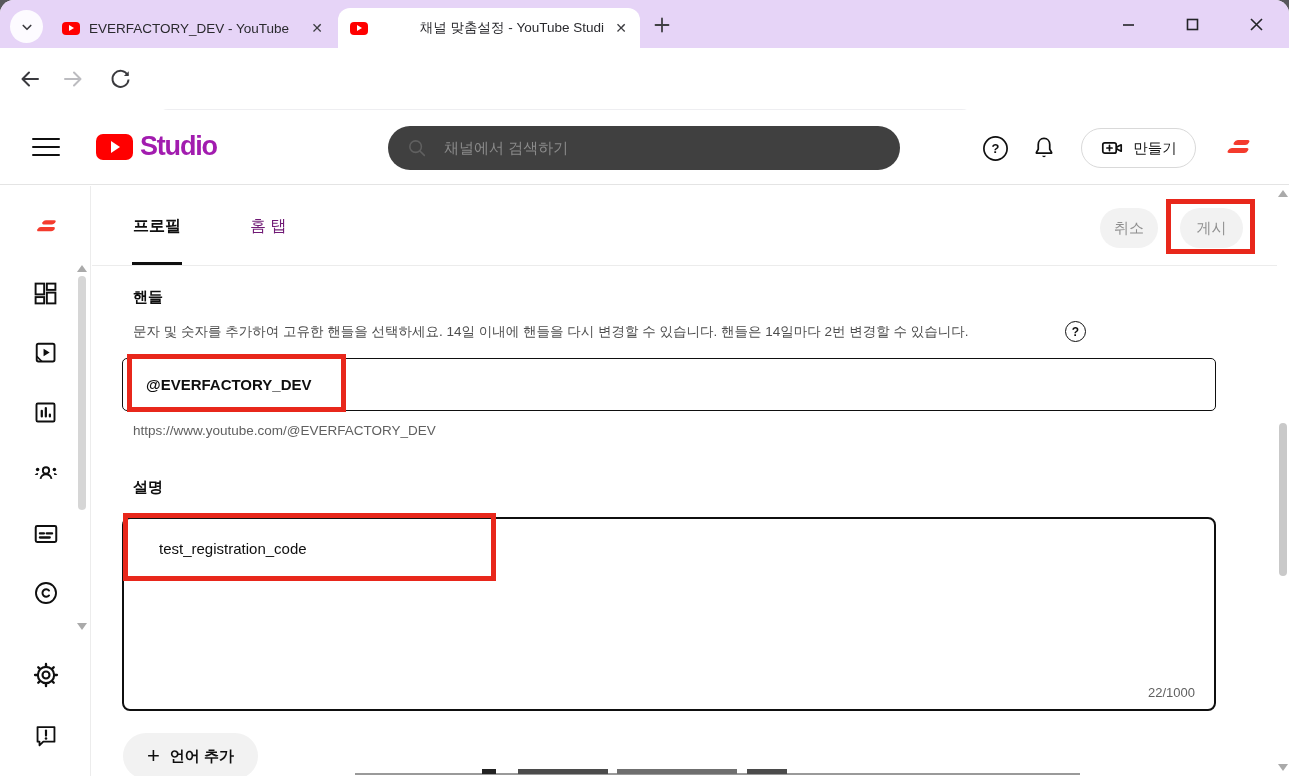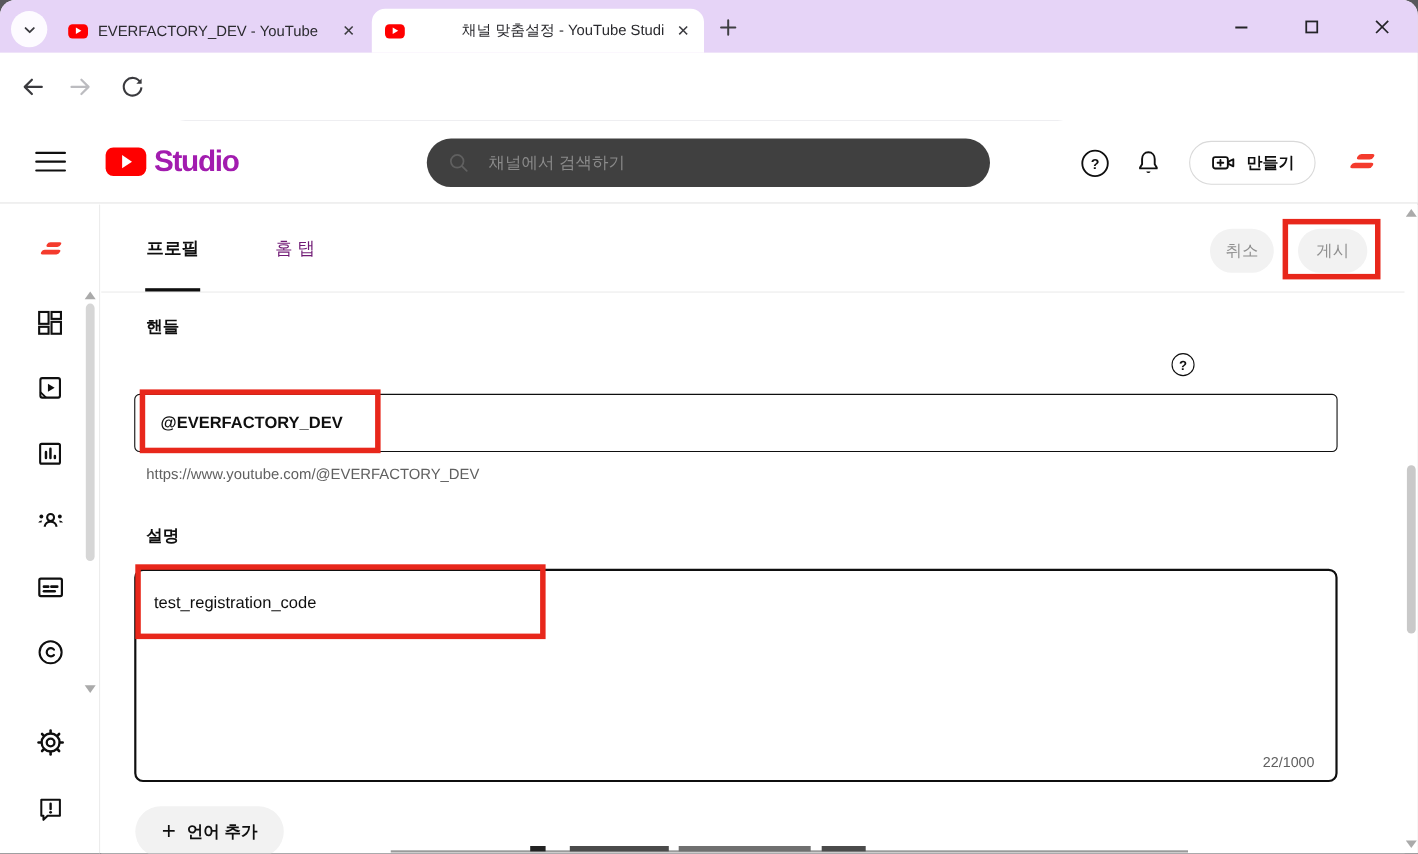--- a/index.html
+++ b/index.html
@@ -37,21 +37,21 @@
   .hamburger { position:absolute; left:32px; top:135px; width:28px; height:24px; display:flex; flex-direction:column; justify-content:space-between; padding:3px 0; }
   .hamburger div { height:2.4px; background:#0f0f0f; border-radius:1px; }
   .logo { position:absolute; left:96px; top:131px; display:flex; align-items:center; }
   .logo-mark { width:37px; height:26px; background:#f00; border-radius:7px; position:relative; margin-right:7px; }
   .logo-mark::after { content:""; position:absolute; left:15px; top:7px; border-left:9px solid #fff; border-top:6px solid transparent; border-bottom:6px solid transparent; }
   .logo-text { font-size:27px; font-weight:700; color:#a21caf; letter-spacing:-1.2px; }
   .searchbar { position:absolute; left:388px; top:126px; width:512px; height:44px; background:#404040; border-radius:22px; display:flex; align-items:center; padding:0 18px; }
   .search-ph { font-size:15px; color:#8b8b8b; margin-left:16px; }
   .hdr-ic { position:absolute; top:134px; width:28px; height:28px; display:flex; align-items:center; justify-content:center; }
   .create-btn { position:absolute; left:1081px; top:128px; width:115px; height:40px; border:1px solid #d9d9d9; border-radius:20px; background:#fff; display:flex; align-items:center; justify-content:center; gap:9px; }
-  .create-label { font-size:14.5px; font-weight:700; color:#0f0f0f; }
+  .create-label { font-size:14.5px; font-weight:400; color:#0f0f0f; }
   .ef-logo { position:relative; width:32px; height:24px; }
   .ef-logo span { position:absolute; background:#f43b2d; border-radius:3px; transform:skewX(-28deg); }
   .ef-logo .s1 { left:12px; top:4px; width:15px; height:5px; }
   .ef-logo .s2 { left:6px; top:12px; width:20px; height:5px; }
 
   
   .sidebar { position:absolute; left:0; top:186px; width:91px; height:590px; background:#fff; border-right:1px solid #ececec; }
   .sb-item { position:absolute; left:0; width:91px; height:48px; display:flex; align-items:center; justify-content:center; }
   .sb-scroll { position:absolute; left:77px; width:10px; }
   .sb-thumb { position:absolute; left:78px; top:90px; width:8px; height:234px; background:#d6d6d6; border-radius:4px; }
@@ -69,21 +69,21 @@
   .pill-view { left:881px; width:108px; font-weight:600; color:#0f0f0f; }
   .pill-cancel { left:1008px; width:58px; color:#8f8f8f; }
   .pill-publish { left:1088px; width:63px; color:#8f8f8f; }
 
   .sec-h { position:absolute; left:41px; font-size:15px; font-weight:700; color:#0f0f0f; }
   .helper { position:absolute; left:41px; top:137px; font-size:13.5px; color:#4d4d4d; }
   .help-q { position:absolute; left:973px; top:135px; width:21px; height:21px; border:1.6px solid #0f0f0f; border-radius:50%; display:flex; align-items:center; justify-content:center; font-size:12px; font-weight:700; color:#0f0f0f; }
   .handle-input { position:absolute; left:30px; top:172px; width:1094px; height:53px; border:1.5px solid #0f0f0f; border-radius:5px; display:flex; align-items:center; padding-left:23px; font-size:15px; color:#0f0f0f; background:#fff;font-weight:bold; }
   .url-preview { position:absolute; left:41px; top:237px; font-size:13.5px; color:#606060; }
   .desc-box { position:absolute; left:30px; top:331px; width:1094px; height:194px; border:2px solid #0f0f0f; border-radius:8px; background:#fff; }
-  .desc-text { position:absolute; left:16px; top:21px; font-size:15px; color:#0f0f0f; }
+  .desc-text { position:absolute; left:35px; top:21px; font-size:15px; color:#0f0f0f; }
   .char-count { position:absolute; right:19px; bottom:9px; font-size:13px; color:#606060; }
   .add-lang { position:absolute; left:31px; top:547px; width:135px; height:46px; border-radius:23px; background:#f2f2f2; display:flex; align-items:center; justify-content:center; gap:10px; font-size:15px; font-weight:600; color:#0f0f0f; }
   .plus-glyph { font-size:22px; font-weight:400; color:#0f0f0f; line-height:1; }
 
   
   .clip-row { position:absolute; left:263px; top:583px; width:725px; height:7px; overflow:hidden; }
   .clip-line { position:absolute; left:0; top:4px; width:725px; height:2px; background:#9a9a9a; }
   .clip-frag { position:absolute; top:0; height:5px; background:#4b4b4b; }
 
   
@@ -379,20 +379,21 @@
 
   <div class="content">
     <div class="tabstrip">
       <div class="pg-tab pg-tab-active">프로필</div>
       <div class="pg-tab pg-tab-idle">홈 탭</div>
       <div class="pill pill-cancel">취소</div>
       <div class="pill pill-publish">게시</div>
     </div>
 
     <div class="sec-h" style="top:102px;">핸들</div>
+    <div class="helper">문자 및 숫자를 추가하여 고유한 핸들을 선택하세요. 14일 이내에 핸들을 다시 변경할 수 있습니다. 핸들은 14일마다 2번 변경할 수 있습니다.</div>
     <div class="help-q">?</div>
     <div class="handle-input">@EVERFACTORY_DEV</div>
     <div class="url-preview">https://www.youtube.com/@EVERFACTORY_DEV</div>
 
     <div class="sec-h" style="top:292px;">설명</div>
     <div class="desc-box">
       <div class="desc-text">test_registration_code</div>
       <div class="char-count">22/1000</div>
     </div>
 

